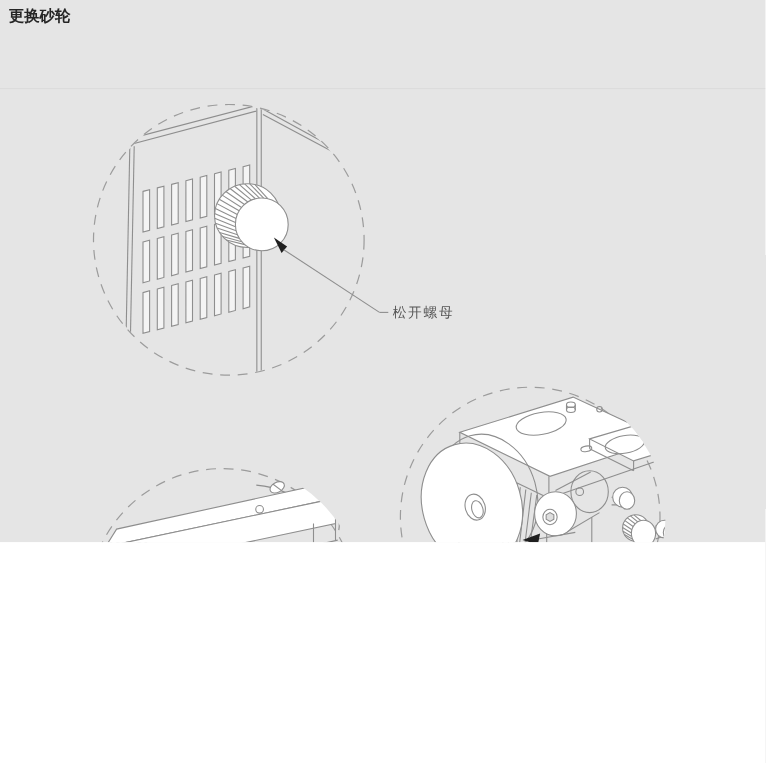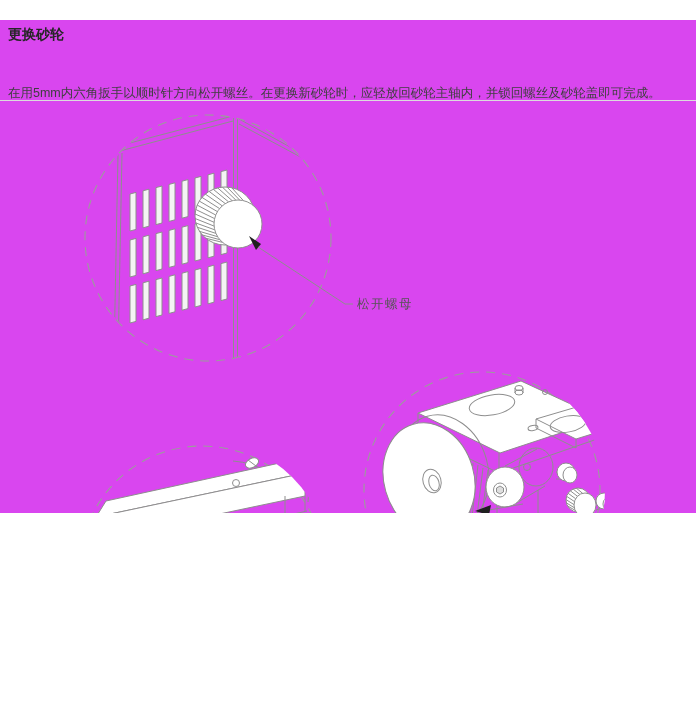--- a/index.html
+++ b/index.html
@@ -1,17 +1,17 @@
 <!DOCTYPE html>
 <html><head>
 <meta charset="utf-8">
 <style>
   html,body{margin:0;padding:0;background:#ffffff;}
-  .page{position:relative;width:696px;height:493px;background:#d946ef;overflow:hidden;
-        font-family:"Liberation Sans",sans-serif;margin-top:20px;}
+  .page{position:relative;width:696px;height:493px;background:#e5e5e5;overflow:hidden;
+        font-family:"Liberation Sans",sans-serif;}
   .title{position:absolute;left:8px;top:6px;font-size:14px;font-weight:bold;color:#262626;}
   .para{position:absolute;left:8px;right:4px;font-size:12.5px;color:#3f3f3f;margin:0;}
   .p1{top:36px;}
   .p2{top:65px;}
   .divider{position:absolute;left:0;right:0;top:80px;border-top:1px solid #dcdcdc;height:0;}
   svg{position:absolute;left:0;top:0;}
   svg line, svg path, svg ellipse, svg circle, svg polyline{stroke:#8e8e8e;stroke-width:1;fill:none;}
   .dash{stroke:#9c9c9c;stroke-width:1.1;stroke-dasharray:9 7;fill:none;}
   .wfill{fill:#ffffff;}
   .slot{fill:#f4f4f4;}
@@ -19,21 +19,20 @@
   .dark{fill:#1f1f1f;stroke:none;}
   .callout{font-size:12.5px;fill:#555555;letter-spacing:1.5px;stroke:none;
            font-family:"Liberation Sans",sans-serif;}
 </style>
 </head>
 <body>
 
 <div class="page">
 
   <div class="title">更换砂轮</div>
-  <p class="para p2">在用5mm内六角扳手以顺时针方向松开螺丝。在更换新砂轮时，应轻放回砂轮主轴内，并锁回螺丝及砂轮盖即可完成。</p>
   <div class="divider"></div>
 
   <svg width="696" height="703" viewBox="0 0 696 703">
     <defs>
       <clipPath id="c1">
           <circle cx="208" cy="218" r="122.5"></circle>
         </clipPath>
       <clipPath id="c2">
           <circle cx="202" cy="548" r="128"></circle>
         </clipPath>

